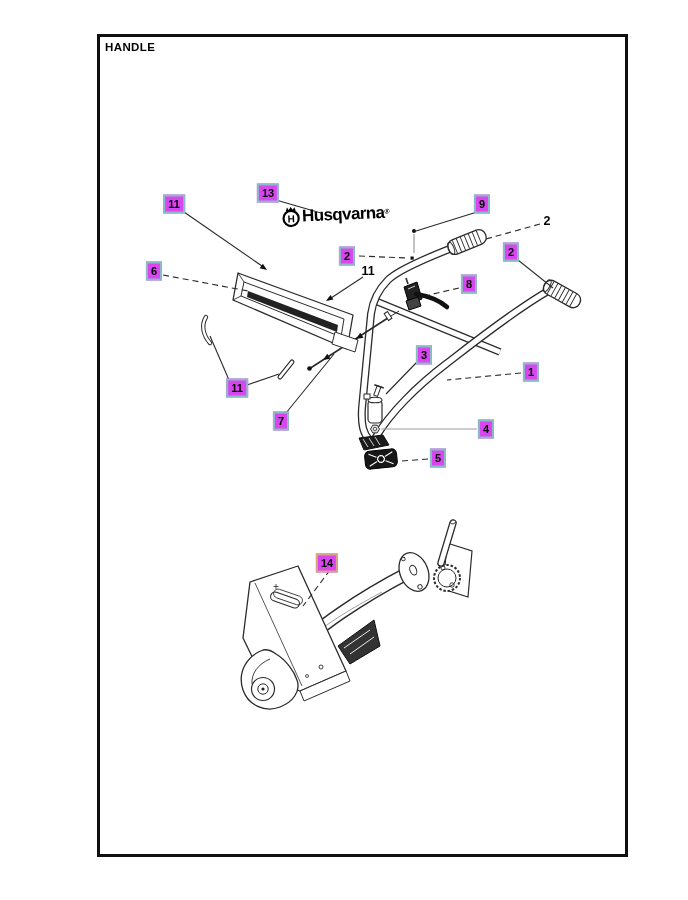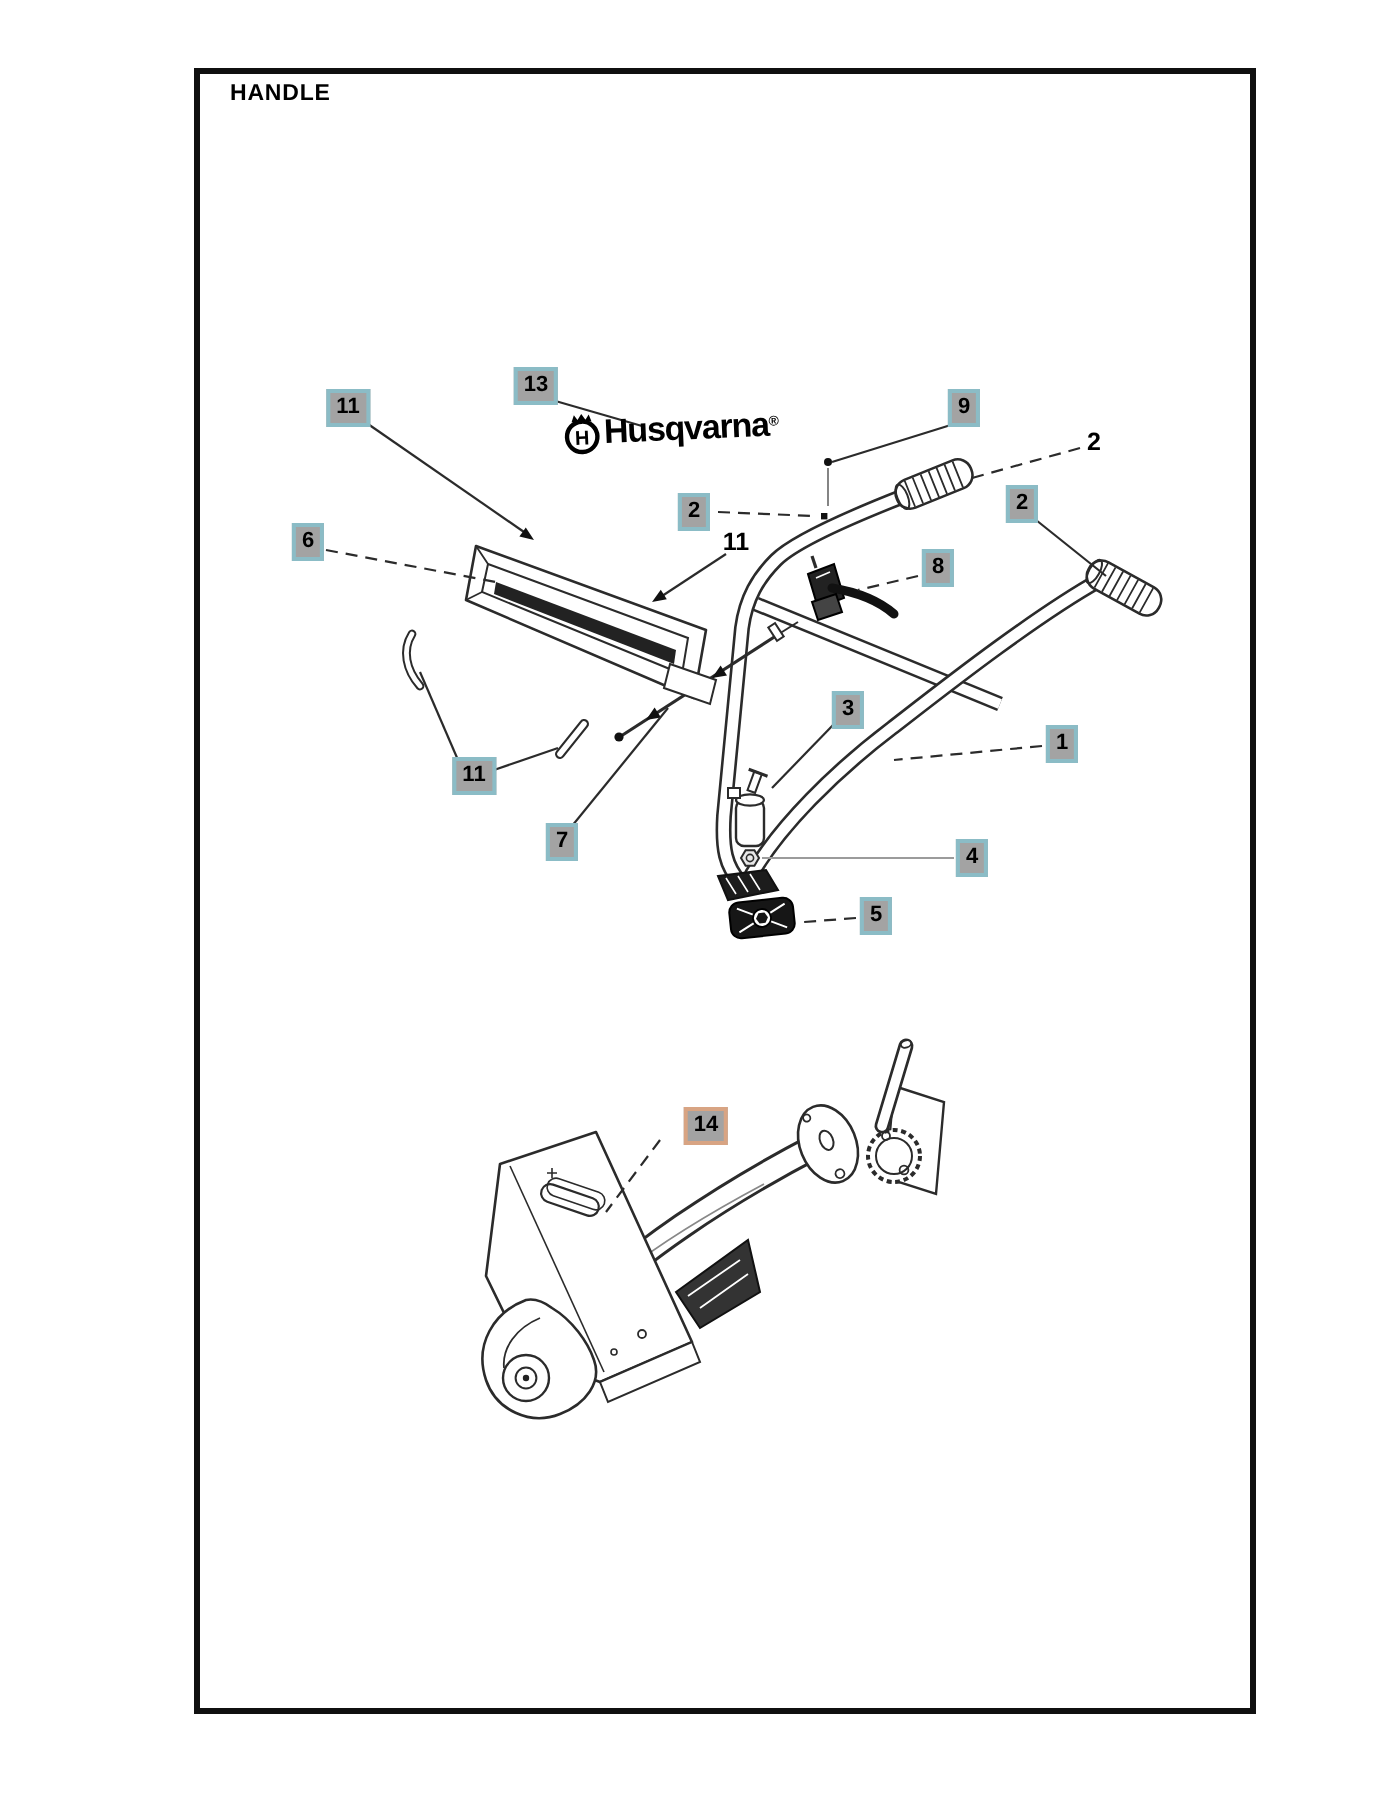--- a/index.html
+++ b/index.html
@@ -1,26 +1,26 @@
 <!DOCTYPE html>
 <html><head>
 <meta charset="utf-8">
 <style>
   html,body{margin:0;padding:0;background:#fff;}
   #page{position:relative;width:688px;height:900px;background:#fff;overflow:hidden;
         font-family:"Liberation Sans",sans-serif;}
   #frame-border{position:absolute;left:97px;top:34px;width:531px;height:823px;
         box-sizing:border-box;border:3px solid #101010;background:#fff;}
-  #page-title{position:absolute;left:115px;top:41px;font:bold 11.5px "Liberation Sans",sans-serif;
+  #page-title{position:absolute;left:105px;top:41px;font:bold 11.5px "Liberation Sans",sans-serif;
         letter-spacing:.4px;color:#000;}
   #art{position:absolute;left:0;top:0;z-index:1;}
   
   .co{position:absolute;transform:translate(-50%,-50%);z-index:3;color:#000;white-space:nowrap;
       font:bold 11px "Liberation Sans",sans-serif;}
-  .co.boxed{background:#a3a3a3;border:2px solid #8bbcc6;padding:0 3px;line-height:15px;}
+  .co.boxed{background:#d946ef;border:2px solid #8bbcc6;padding:0 3px;line-height:15px;}
   .co.orange{border-color:#d8a483;}
   .co.plain{font-size:12.5px;background:transparent;}
   
   #logo{position:absolute;left:281px;top:204px;z-index:2;display:flex;align-items:center;
         transform:rotate(-2.5deg);color:#000;}
   #logo .brand{font:bold 17px "Liberation Sans",sans-serif;letter-spacing:-0.6px;}
   #logo sup{font-size:7px;vertical-align:top;position:relative;top:-2px;font-weight:bold;}
   #logo svg{margin-right:1px;}
 </style>
 </head>
@@ -216,15 +216,15 @@
   <div class="co plain" style="left:368px;top:271px">11</div>
   <div class="co boxed" style="left:154px;top:271px">6</div>
   <div class="co boxed" style="left:511px;top:252px">2</div>
   <div class="co boxed" style="left:469px;top:284px">8</div>
   <div class="co boxed" style="left:424px;top:355px">3</div>
   <div class="co boxed" style="left:237px;top:388px">11</div>
   <div class="co boxed" style="left:531px;top:372px">1</div>
   <div class="co boxed" style="left:281px;top:421px">7</div>
   <div class="co boxed" style="left:486px;top:429px">4</div>
   <div class="co boxed" style="left:438px;top:458px">5</div>
-  <div class="co boxed orange" style="left:353px;top:563px">14</div>
+  <div class="co boxed orange" style="left:327px;top:563px">14</div>
 
 </div>
 
 </body></html>

